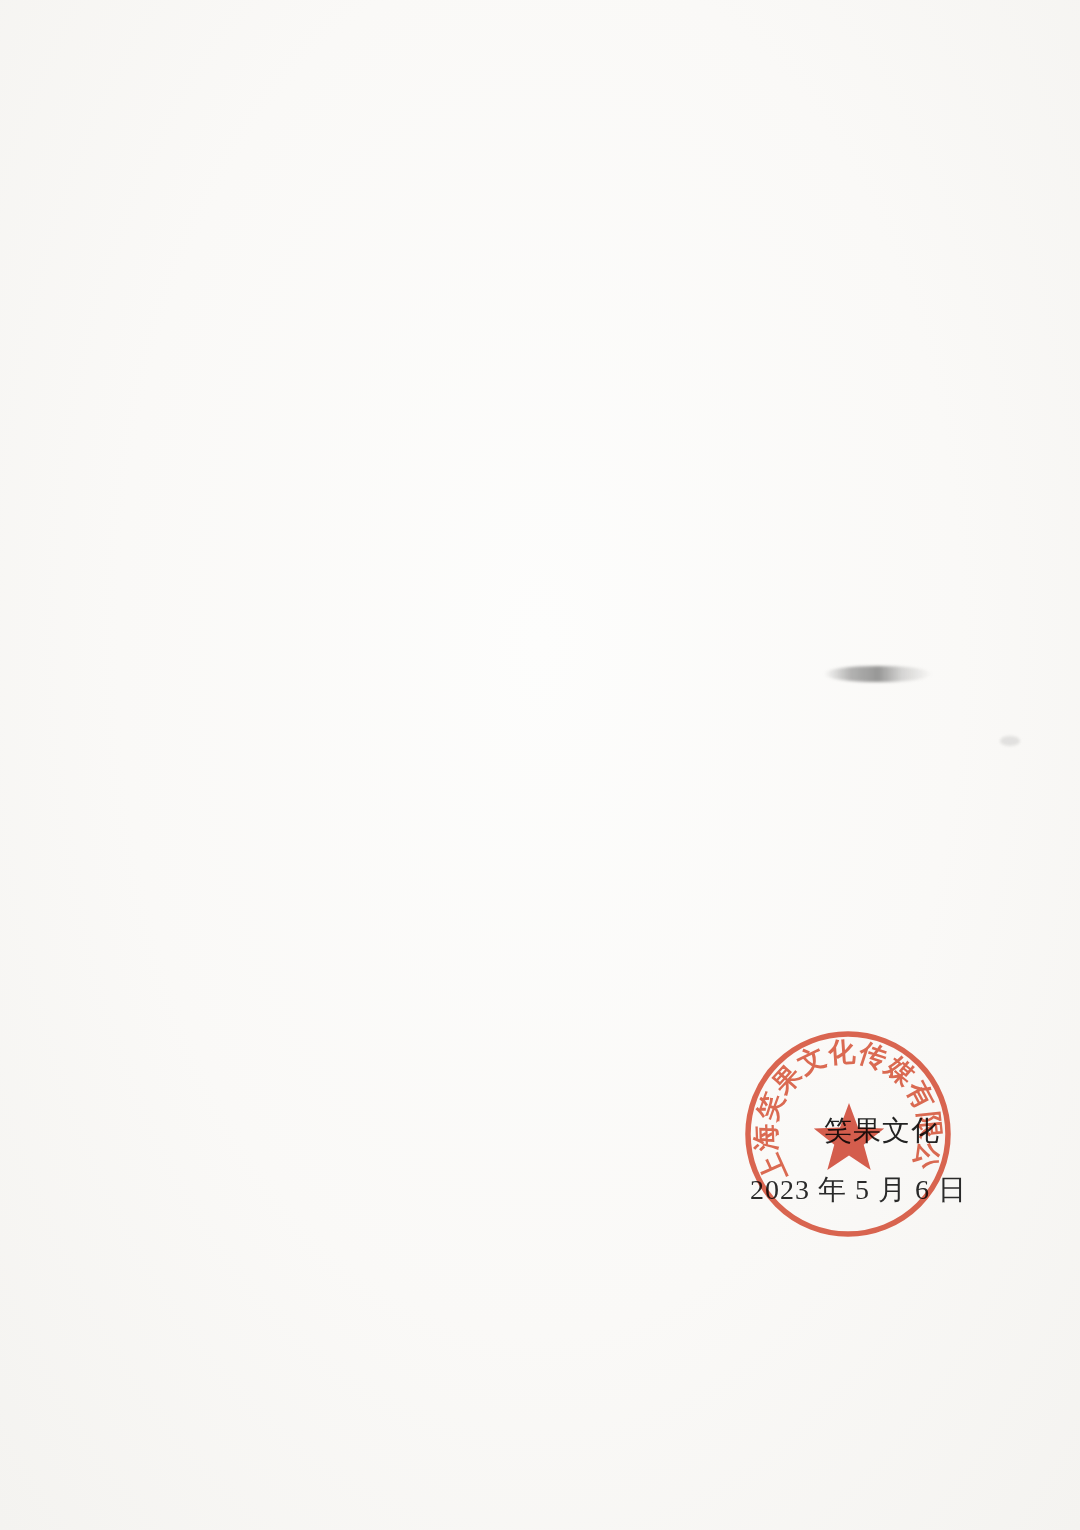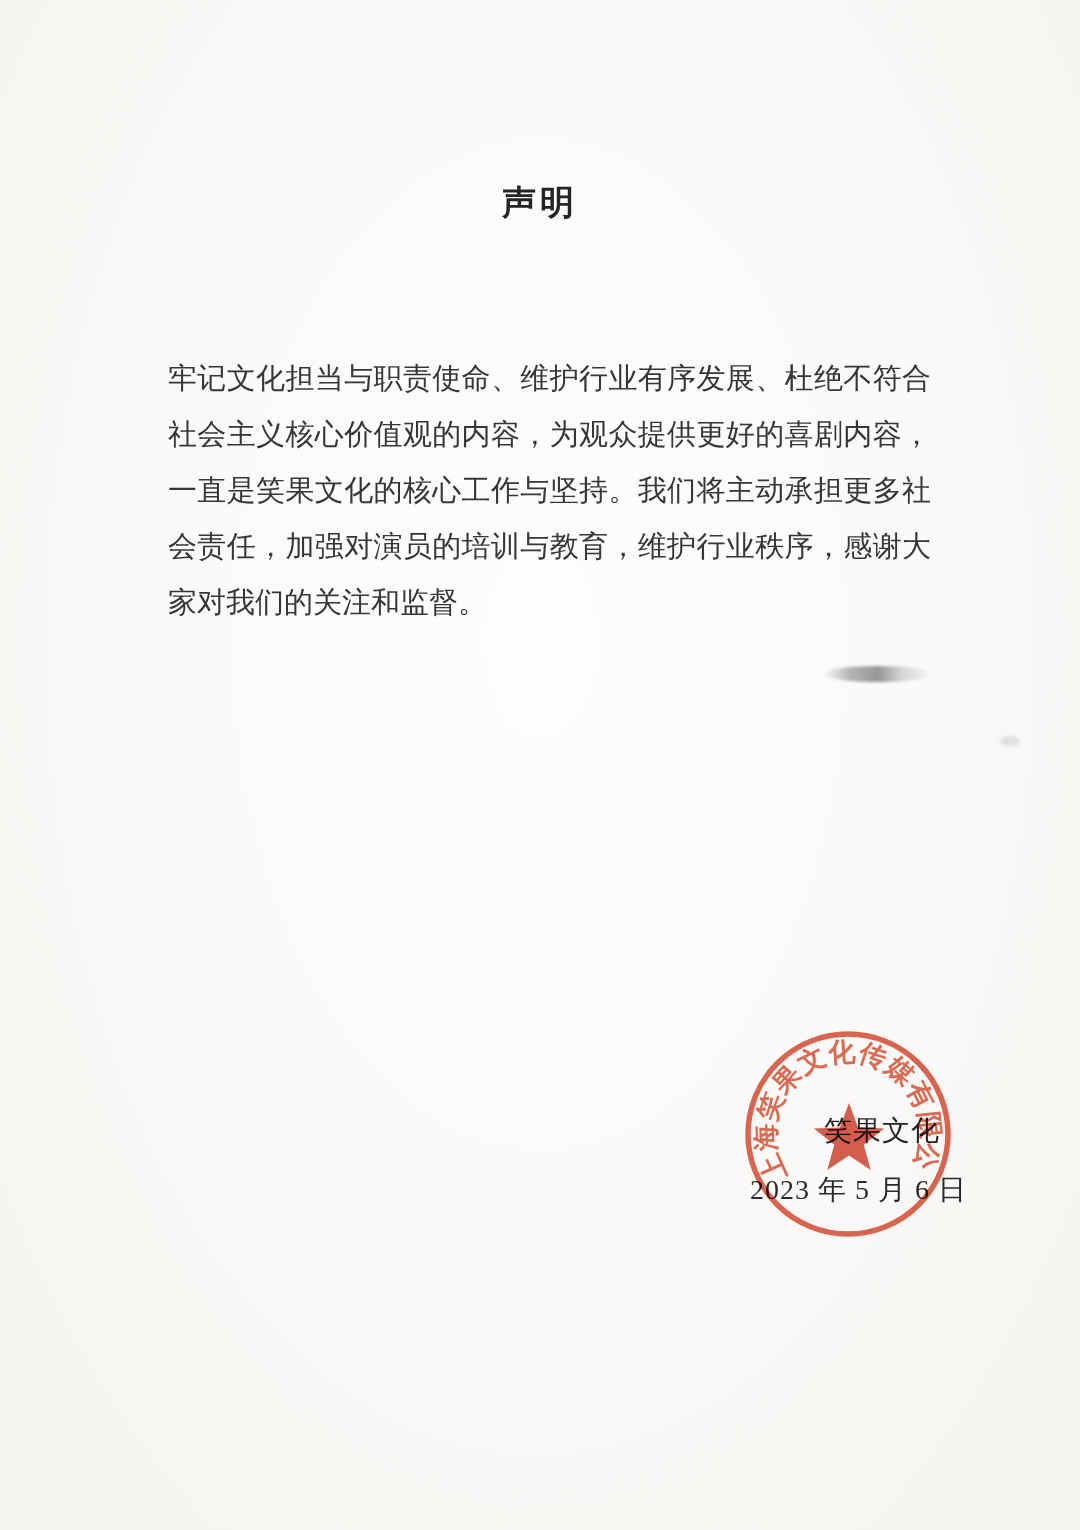--- a/index.html
+++ b/index.html
@@ -87,24 +87,22 @@
     mix-blend-mode: multiply;
     opacity: 0.92;
     filter: blur(0.3px);
   }
 </style>
 </head>
 <body>
 
 <div class="page">
 
-  <div class="doc-title">声明</div>
 
   <div class="doc-body">
-    <p>牢记文化担当与职责使命、维护行业有序发展、杜绝不符合社会主义核心价值观的内容，为观众提供更好的喜剧内容，一直是笑果文化的核心工作与坚持。我们将主动承担更多社会责任，加强对演员的培训与教育，维护行业秩序，感谢大家对我们的关注和监督。</p>
   </div>
 
   <div class="smudge"></div>
   <div class="speck"></div>
 
   <div class="signature">笑果文化</div>
 
   <div class="doc-date">2023 年 5 月 6 日</div>
 
   <svg class="stamp" viewBox="0 0 230 230" aria-hidden="true">

